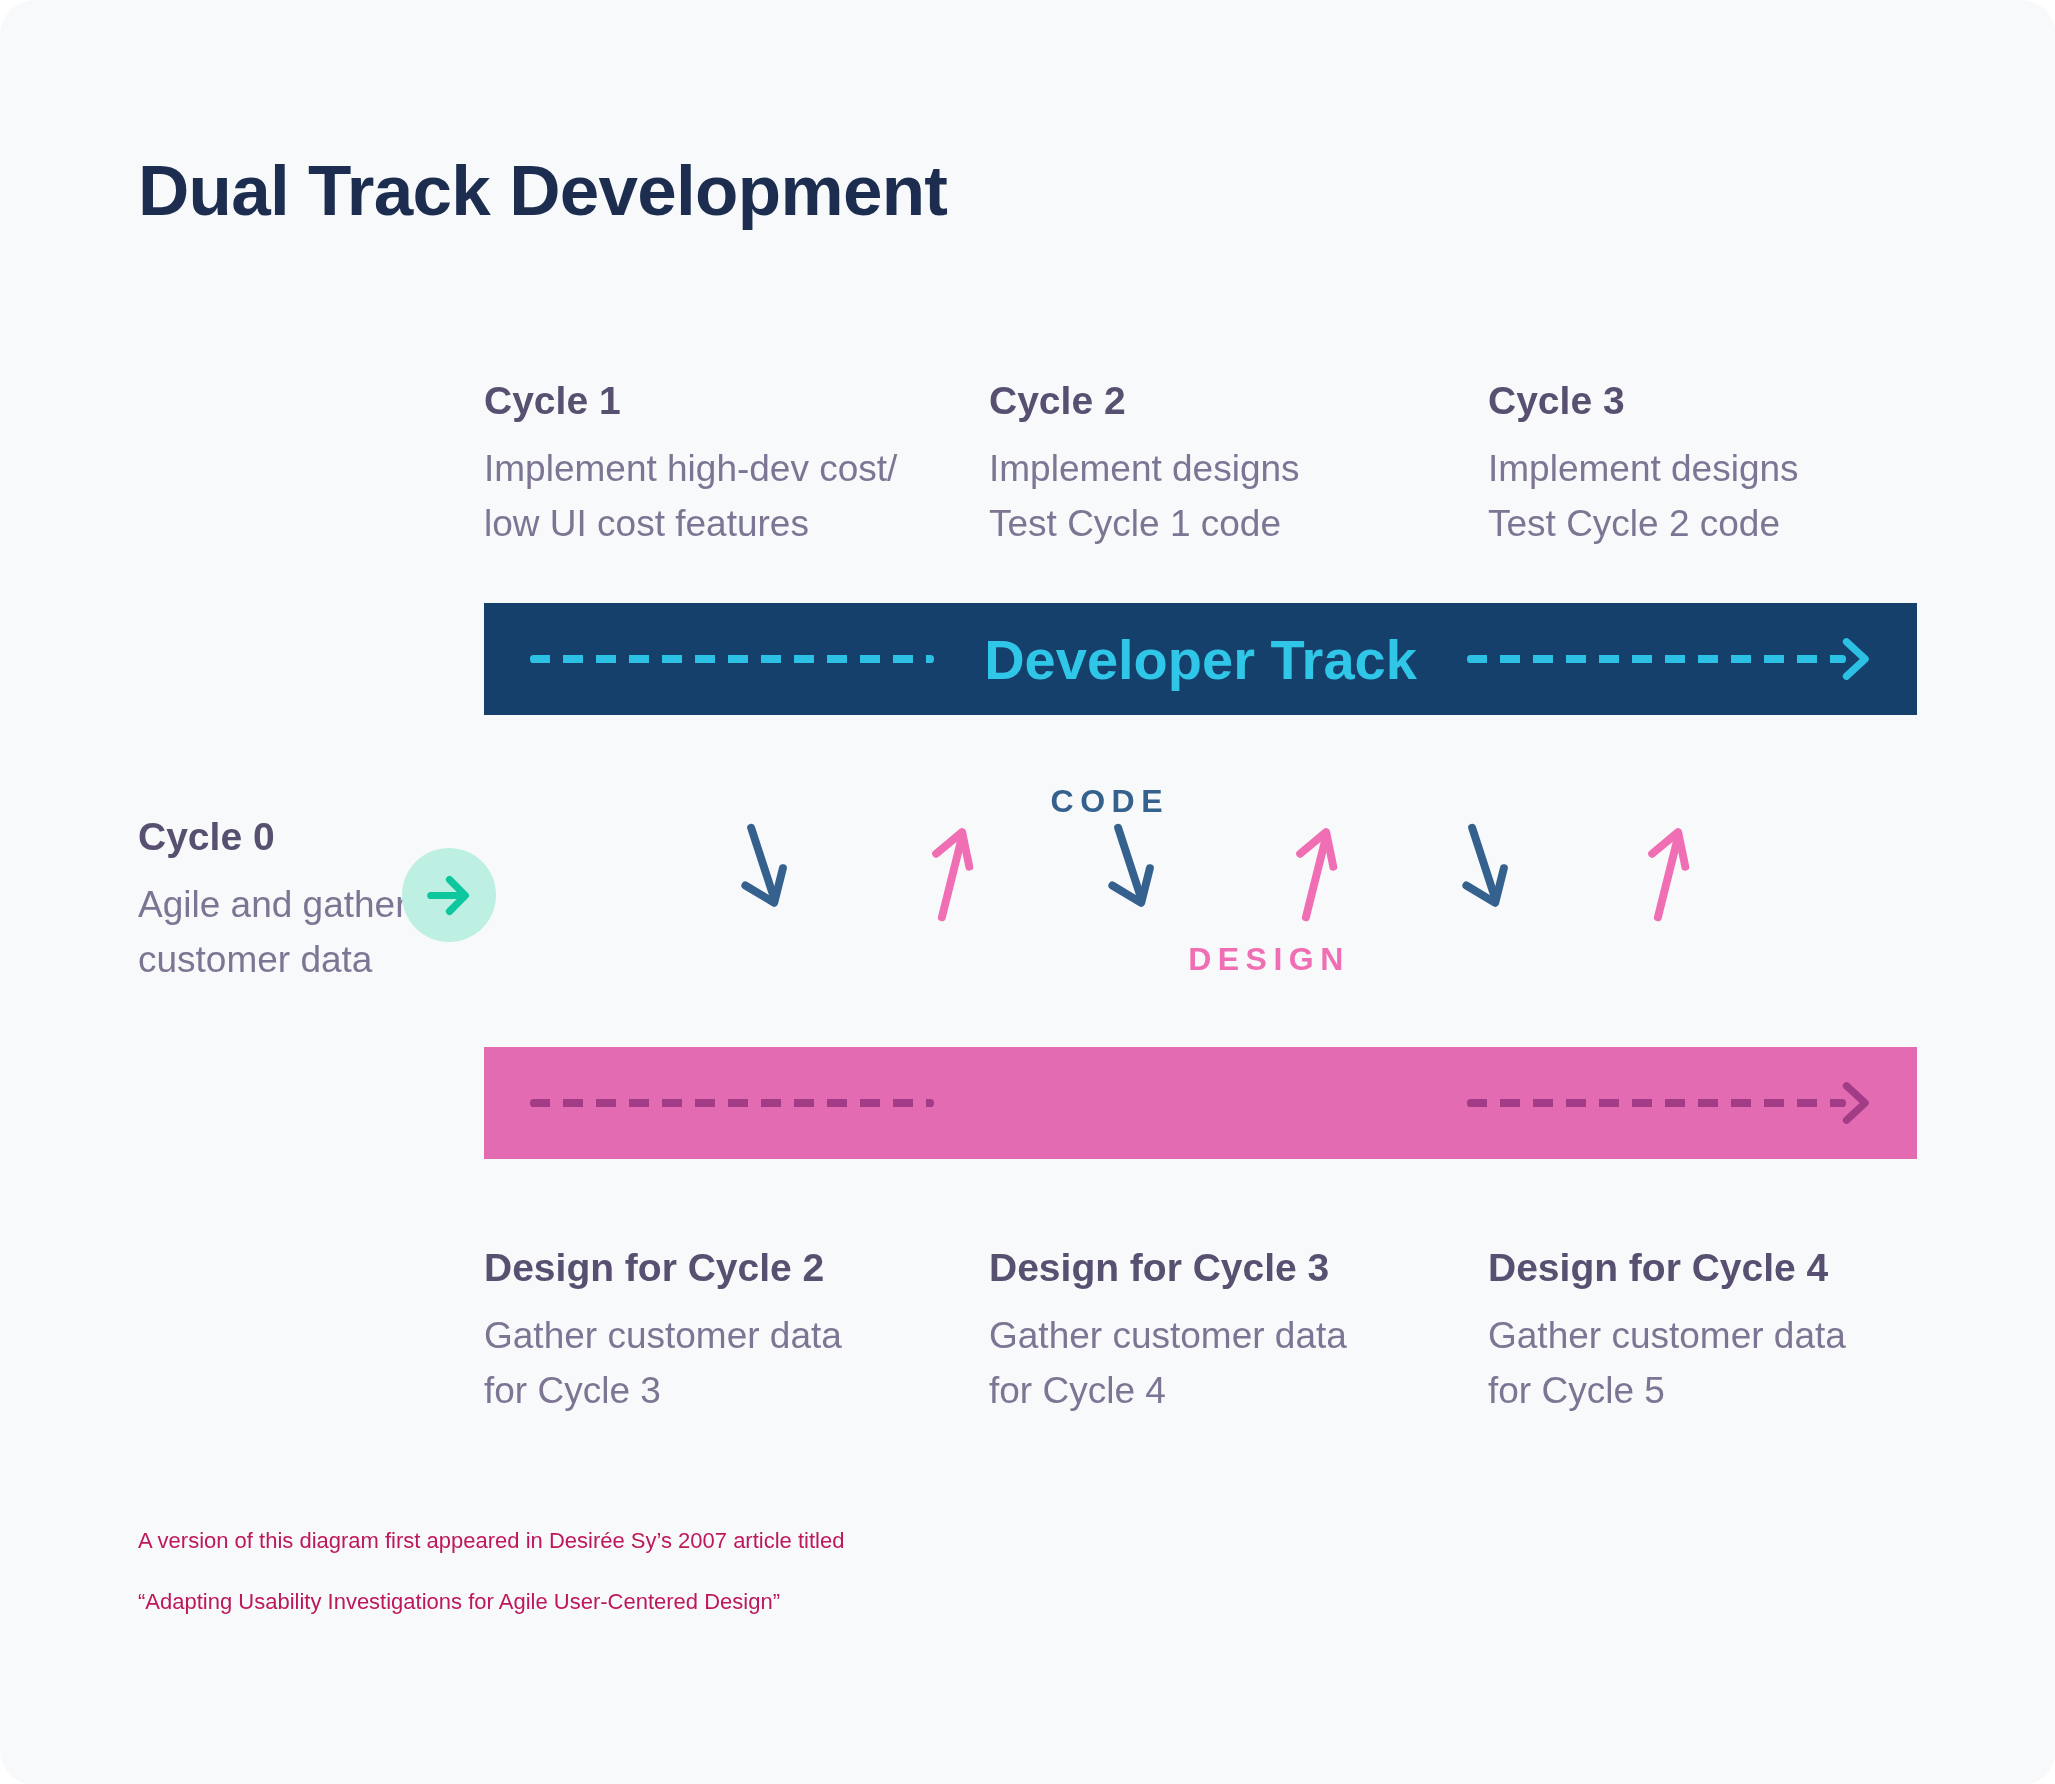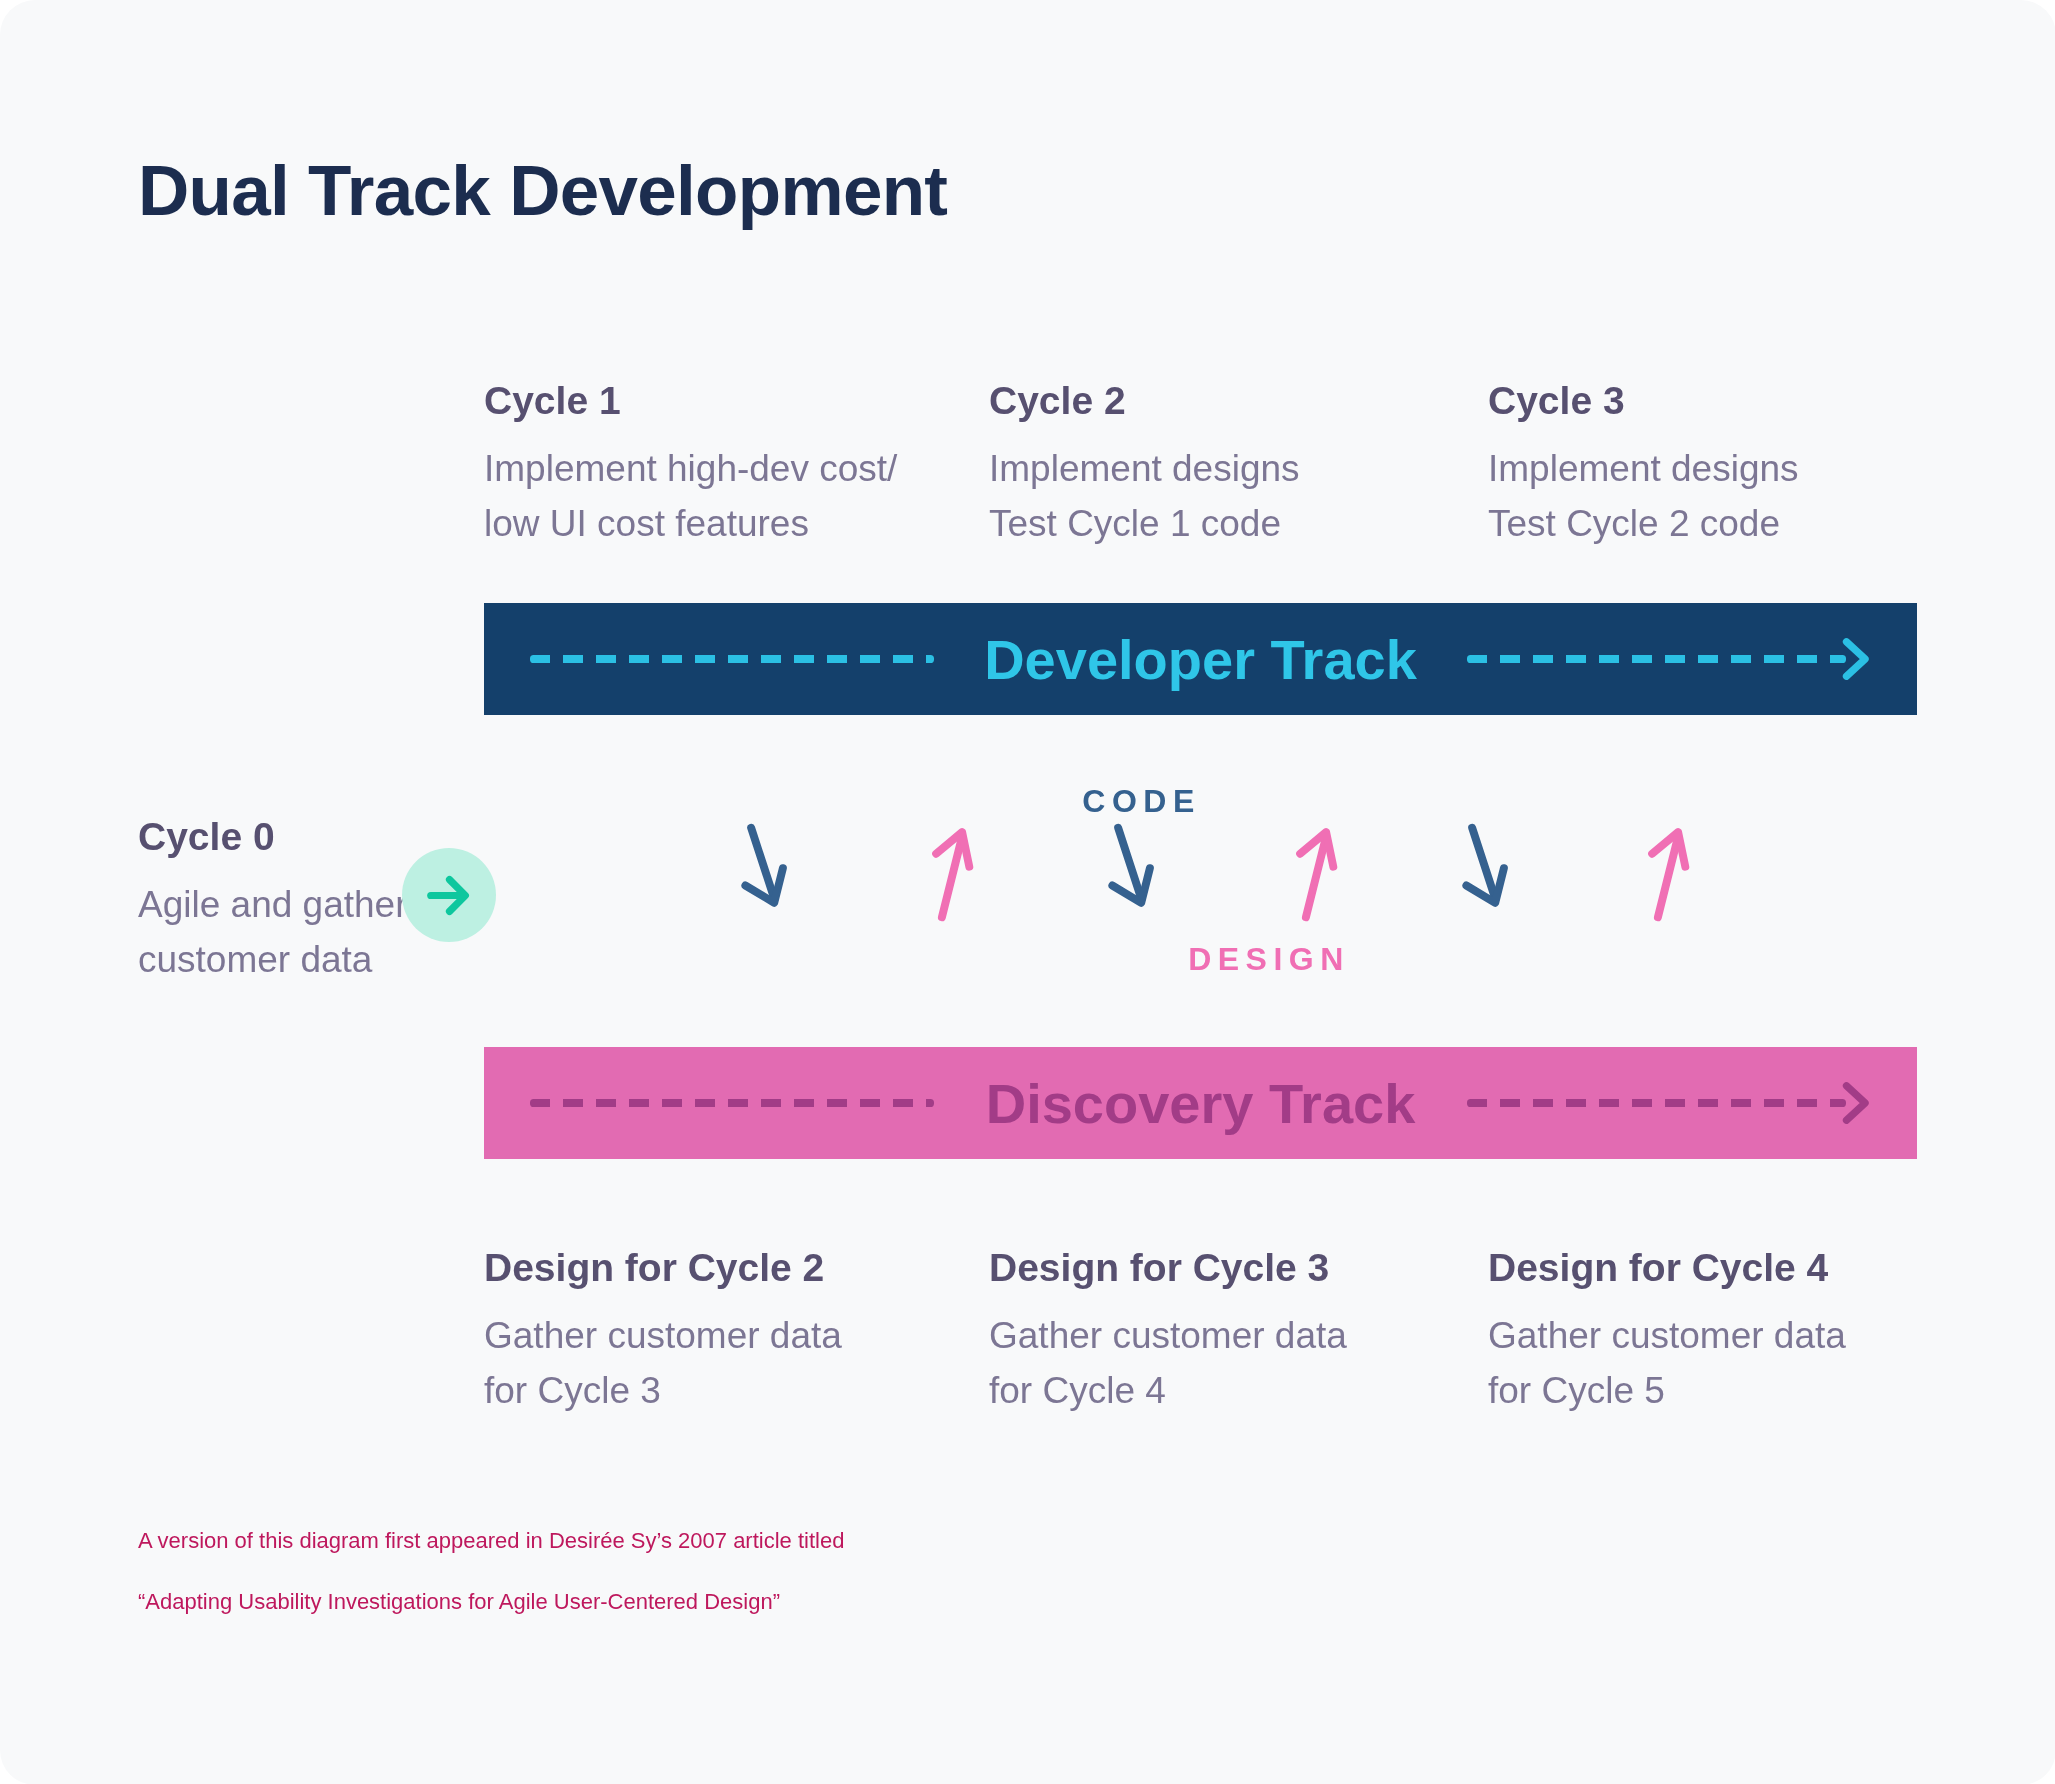--- a/index.html
+++ b/index.html
@@ -102,21 +102,21 @@
     justify-content: center;
   }
 
   .caps-label {
     position: absolute;
     font-size: 32px;
     font-weight: 700;
     letter-spacing: 6.5px;
     text-align: center;
   }
-  .code-label { left: 1055px; top: 783px; width: 173px; color: #35618F; }
+  .code-label { left: 996px; top: 783px; width: 173px; color: #35618F; text-align: right; }
   .design-label { left: 1161px; top: 941px; width: 216px; color: #F06FB4; }
 
   .mid-arrow { position: absolute; top: 822px; }
 
   
   .footer { position: absolute; left: 138px; top: 1518px; }
   .footer div {
     font-size: 22px;
     line-height: 45px;
     color: #be185d;
@@ -194,21 +194,20 @@
     <line x1="14" y1="8" x2="46" y2="106" stroke="#35618F" stroke-width="11" stroke-linecap="round"></line>
     <polyline points="6,88 46,112 58,64" fill="none" stroke="#35618F" stroke-width="11" stroke-linecap="round" stroke-linejoin="round"></polyline>
   </svg>
   <svg class="mid-arrow" style="left:1642px" width="52" height="101" viewBox="0 0 72 140">
     <line x1="22" y1="132" x2="50" y2="20" stroke="#F06FB4" stroke-width="11" stroke-linecap="round"></line>
     <polyline points="14,44 50,14 60,62" fill="none" stroke="#F06FB4" stroke-width="11" stroke-linecap="round" stroke-linejoin="round"></polyline>
   </svg>
 
   <div class="track-bar track-disc">
     <div class="dash-seg dash-left dash-magenta"></div>
-    <div class="bar-label">Discovery Track</div>
     <div class="dash-right-wrap">
       <div class="dash-seg dash-magenta"></div>
       <svg class="chevron-svg" width="29" height="46" viewBox="0 0 40 64">
         <polyline points="6,8 32,32 6,56" fill="none" stroke="#A23C87" stroke-width="10" stroke-linecap="round" stroke-linejoin="round"></polyline>
       </svg>
     </div>
   </div>
 
   <div class="col col-bottom colx-0">
     <div class="heading">Design for Cycle 2</div>

